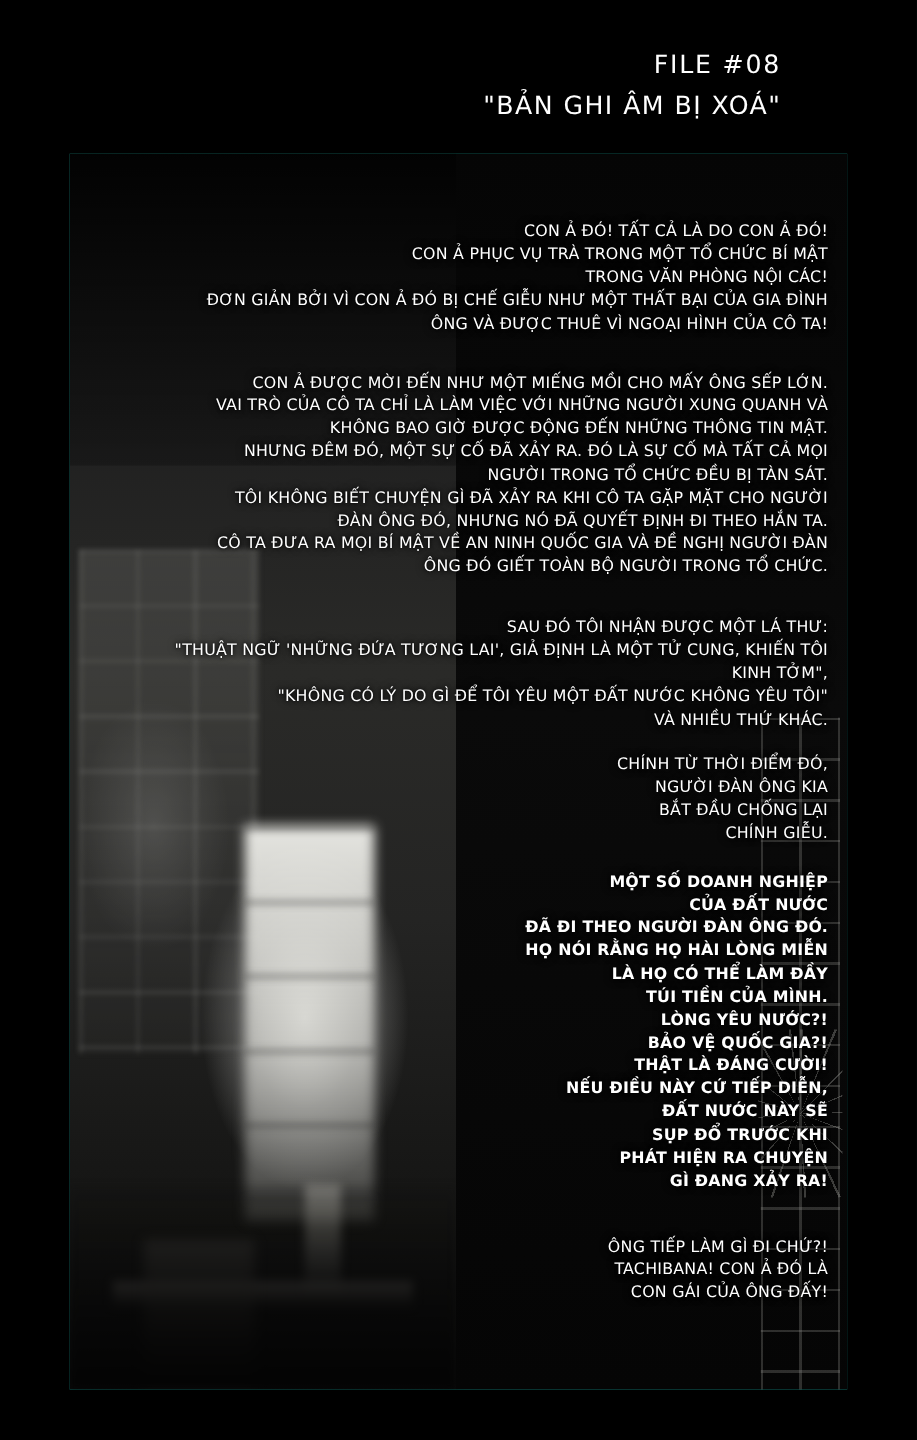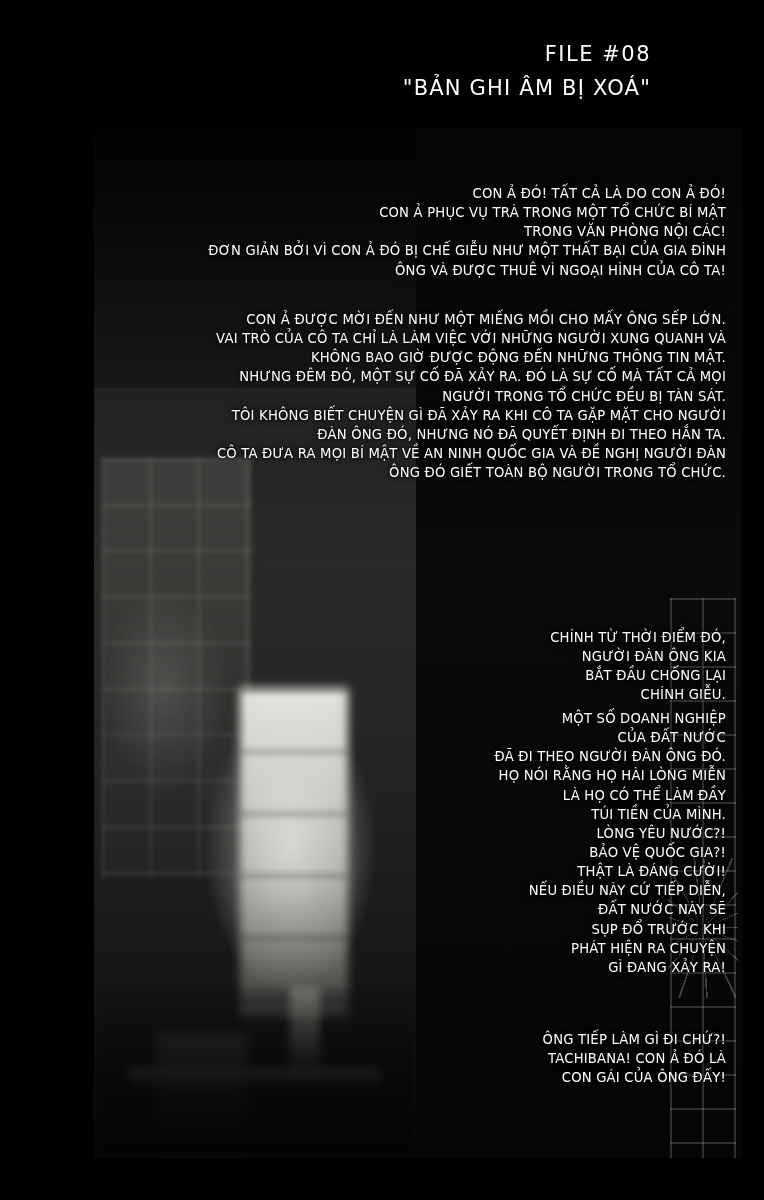--- a/index.html
+++ b/index.html
@@ -49,21 +49,20 @@
   
   .panel {
     position: absolute;
     left: 58px;
     top: 128px;
     width: 648px;
     height: 1030px;
     background: #0f766e;
     overflow: hidden;
     border: 0;
-    margin-left: 36px;
   }
 
   
   .photo {
     position: absolute;
     left: 0;
     top: 0;
     width: 322px;
     height: 100%;
     background:
@@ -200,21 +199,21 @@
     white-space: pre-line;
   }
   
   .block.wide { width: 620px; right: 16px; }
   .block.narrow { width: 300px; right: 16px; }
 
   #blk1 { top: 56px; }
   #blk2 { top: 182px; }
   #blk3 { top: 386px; }
   #blk4 { top: 500px; }
-  #blk5 { top: 581px; }
+  #blk5 { top: 598px; font-weight: bold; }
   #blk6 { top: 902px; }
 </style>
 </head>
 <body>
 
 <div class="page">
 
   <div class="header">
     <div class="file-no">FILE #08</div>
     <div class="file-title">"BẢN GHI ÂM BỊ XOÁ"</div>
@@ -247,20 +246,25 @@
 ÔNG VÀ ĐƯỢC THUÊ VÌ NGOẠI HÌNH CỦA CÔ TA!</div>
       <div class="block wide" id="blk2">CON Ả ĐƯỢC MỜI ĐẾN NHƯ MỘT MIẾNG MỒI CHO MẤY ÔNG SẾP LỚN.
 VAI TRÒ CỦA CÔ TA CHỈ LÀ LÀM VIỆC VỚI NHỮNG NGƯỜI XUNG QUANH VÀ
 KHÔNG BAO GIỜ ĐƯỢC ĐỘNG ĐẾN NHỮNG THÔNG TIN MẬT.
 NHƯNG ĐÊM ĐÓ, MỘT SỰ CỐ ĐÃ XẢY RA. ĐÓ LÀ SỰ CỐ MÀ TẤT CẢ MỌI
 NGƯỜI TRONG TỔ CHỨC ĐỀU BỊ TÀN SÁT.
 TÔI KHÔNG BIẾT CHUYỆN GÌ ĐÃ XẢY RA KHI CÔ TA GẶP MẶT CHO NGƯỜI
 ĐÀN ÔNG ĐÓ, NHƯNG NÓ ĐÃ QUYẾT ĐỊNH ĐI THEO HẮN TA.
 CÔ TA ĐƯA RA MỌI BÍ MẬT VỀ AN NINH QUỐC GIA VÀ ĐỀ NGHỊ NGƯỜI ĐÀN
 ÔNG ĐÓ GIẾT TOÀN BỘ NGƯỜI TRONG TỔ CHỨC.</div>
+      <div class="block wide" id="blk3">SAU ĐÓ TÔI NHẬN ĐƯỢC MỘT LÁ THƯ:
+"THUẬT NGỮ 'NHỮNG ĐỨA TƯƠNG LAI', GIẢ ĐỊNH LÀ MỘT TỬ CUNG, KHIẾN TÔI
+KINH TỞM",
+"KHÔNG CÓ LÝ DO GÌ ĐỂ TÔI YÊU MỘT ĐẤT NƯỚC KHÔNG YÊU TÔI"
+VÀ NHIỀU THỨ KHÁC.</div>
       <div class="block narrow" id="blk4">CHÍNH TỪ THỜI ĐIỂM ĐÓ,
 NGƯỜI ĐÀN ÔNG KIA
 BẮT ĐẦU CHỐNG LẠI
 CHÍNH GIỄU.</div>
       <div class="block narrow" id="blk5">MỘT SỐ DOANH NGHIỆP
 CỦA ĐẤT NƯỚC
 ĐÃ ĐI THEO NGƯỜI ĐÀN ÔNG ĐÓ.
 HỌ NÓI RẰNG HỌ HÀI LÒNG MIỄN
 LÀ HỌ CÓ THỂ LÀM ĐẦY
 TÚI TIỀN CỦA MÌNH.

